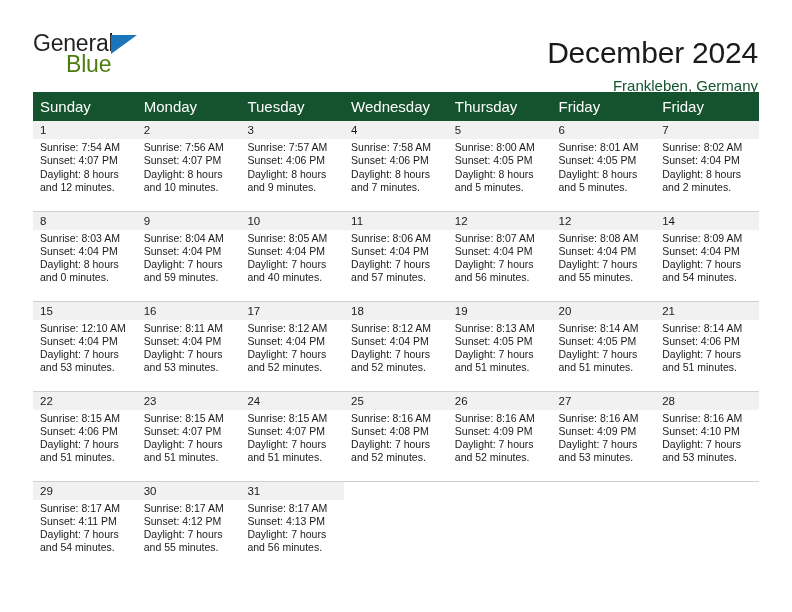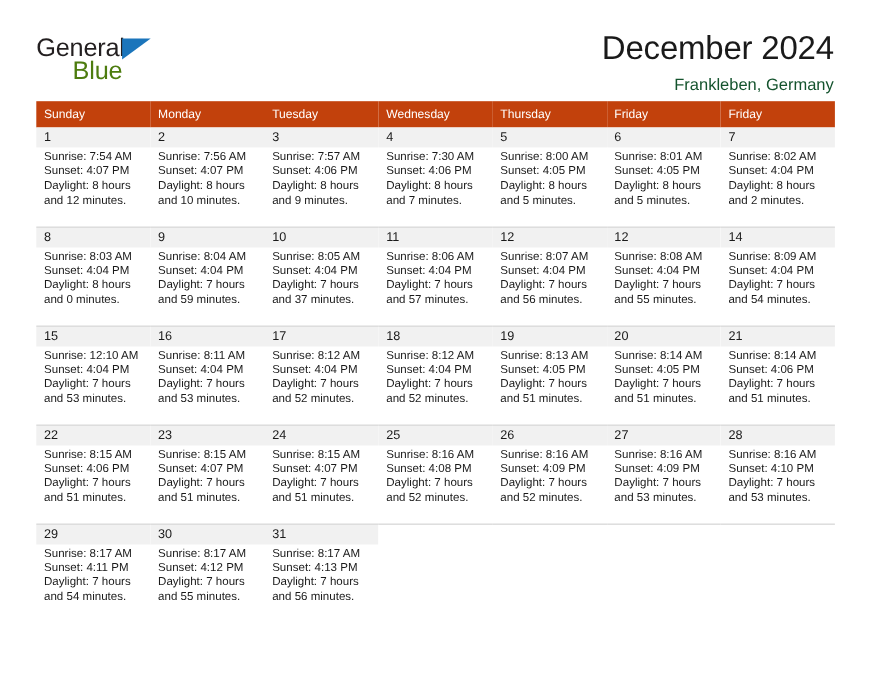--- a/index.html
+++ b/index.html
@@ -70,39 +70,40 @@
   .title-block {
     text-align: right;
     padding-top: 0px;
   }
   .cal-title {
     font-size: 30px;
     font-weight: normal;
     color: #1a1a1a;
     line-height: 1.1;
     letter-spacing: -0.2px;
+    margin-top: 8px;
   }
   .cal-subtitle {
     font-size: 15px;
     color: #14532d;
     margin-top: 9px;
     line-height: 1.1;
   }
 
   
   .calendar {
     margin: 0 33px;
     width: 726px;
     border-collapse: collapse;
     table-layout: fixed;
   }
   .calendar th {
-    background: #c2410c;
+    background: #14532d;
     color: #ffffff;
-    font-size: 11px;
+    font-size: 15px;
     font-weight: normal;
     text-align: left;
     padding: 6px 0 6px 7px;
     height: 20px;
     box-sizing: border-box;
     border: none;
   }
   .calendar td {
     vertical-align: top;
     padding: 0;
@@ -209,21 +210,21 @@
                 <div>Sunset: 4:06 PM</div>
                 <div>Daylight: 8 hours</div>
                 <div>and 9 minutes.</div>
               </div>
             </div>
           </td>
           <td>
             <div class="cell">
               <div class="daynum">4</div>
               <div class="info">
-                <div>Sunrise: 7:30 AM</div>
+                <div>Sunrise: 7:58 AM</div>
                 <div>Sunset: 4:06 PM</div>
                 <div>Daylight: 8 hours</div>
                 <div>and 7 minutes.</div>
               </div>
             </div>
           </td>
           <td>
             <div class="cell">
               <div class="daynum">5</div>
               <div class="info">
@@ -280,21 +281,21 @@
               </div>
             </div>
           </td>
           <td>
             <div class="cell">
               <div class="daynum">10</div>
               <div class="info">
                 <div>Sunrise: 8:05 AM</div>
                 <div>Sunset: 4:04 PM</div>
                 <div>Daylight: 7 hours</div>
-                <div>and 37 minutes.</div>
+                <div>and 40 minutes.</div>
               </div>
             </div>
           </td>
           <td>
             <div class="cell">
               <div class="daynum">11</div>
               <div class="info">
                 <div>Sunrise: 8:06 AM</div>
                 <div>Sunset: 4:04 PM</div>
                 <div>Daylight: 7 hours</div>

